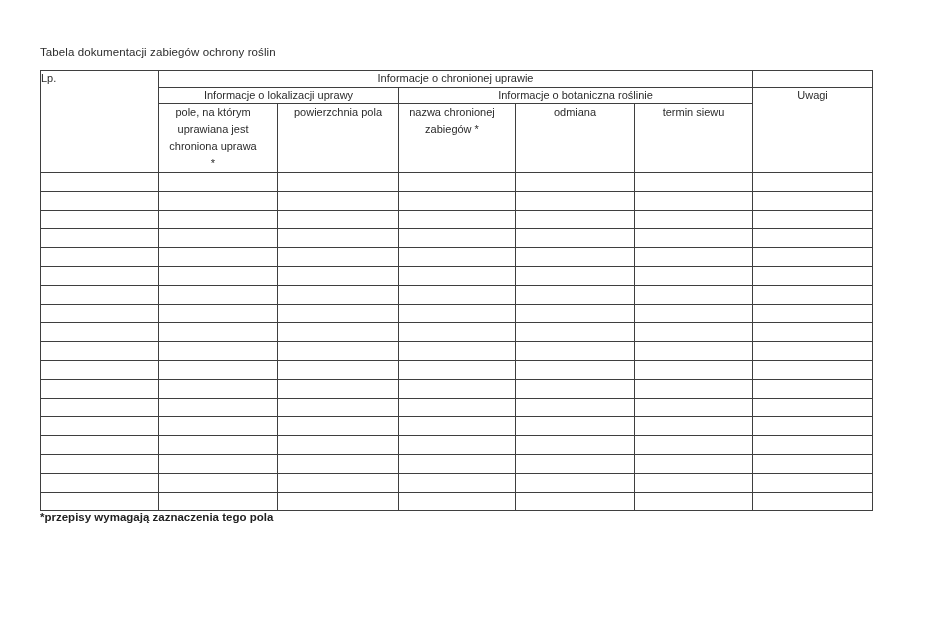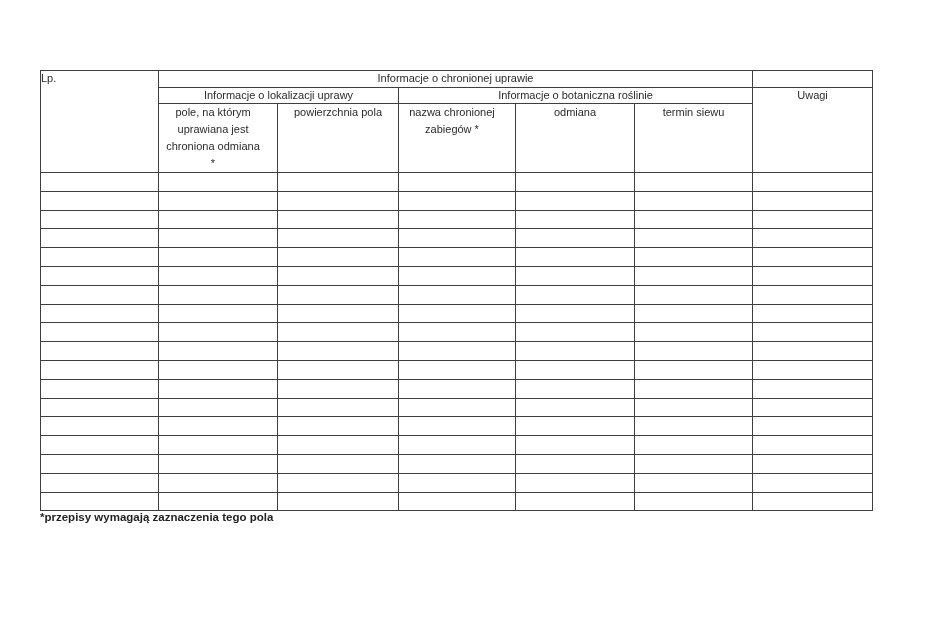--- a/index.html
+++ b/index.html
@@ -127,20 +127,21 @@
     color: #1f1f1f;
     white-space: nowrap;
     font-weight: bold;
   }
 </style>
 </head>
 <body>
 
 <div class="page">
 
+  <div class="doc-title">Tabela dokumentacji zabiegów ochrony roślin</div>
 
   <div class="table-wrap">
     <table class="doc-table">
       <colgroup>
         <col class="c-lp">
         <col class="c-pole">
         <col class="c-pow">
         <col class="c-nazwa">
         <col class="c-odm">
         <col class="c-termin">
@@ -155,21 +156,21 @@
         <tr>
           <td class="h-sub" colspan="2">Informacje o lokalizacji uprawy</td>
           <td class="h-sub" colspan="3">Informacje o botaniczna roślinie</td>
           <td class="h-uwagi" rowspan="2">Uwagi</td>
         </tr>
         <tr>
           <td class="h-col left-ish">
             <span class="lines">
               <span class="ln">pole, na którym</span>
               <span class="ln">uprawiana jest</span>
-              <span class="ln">chroniona odmiana</span>
+              <span class="ln">chroniona uprawa</span>
               <span class="ln">*</span>
             </span>
           </td>
           <td class="h-col">
             <span class="lines">
               <span class="ln">powierzchnia pola</span>
             </span>
           </td>
           <td class="h-col left-ish">
             <span class="lines">

